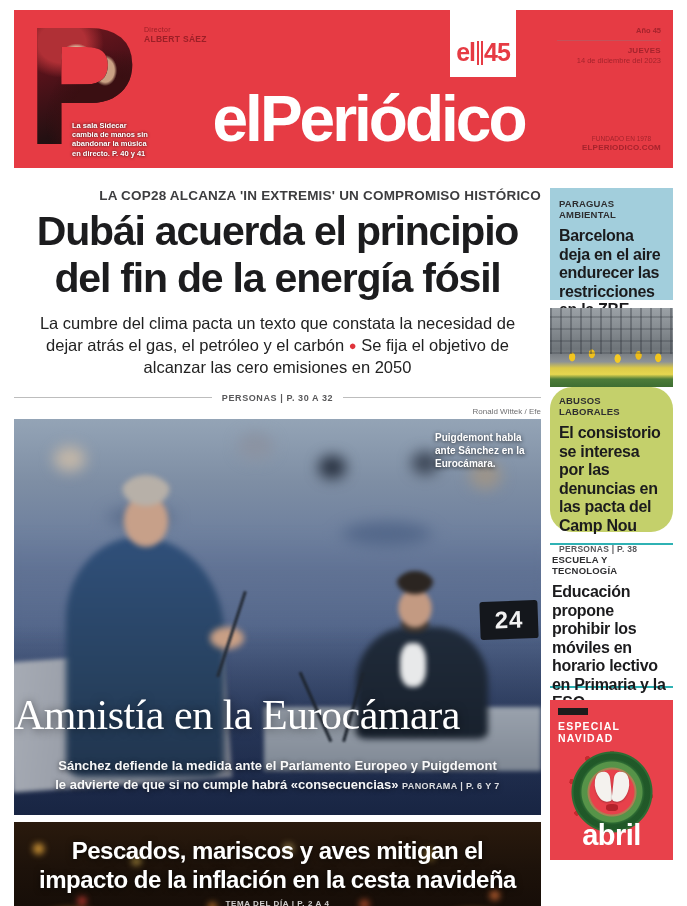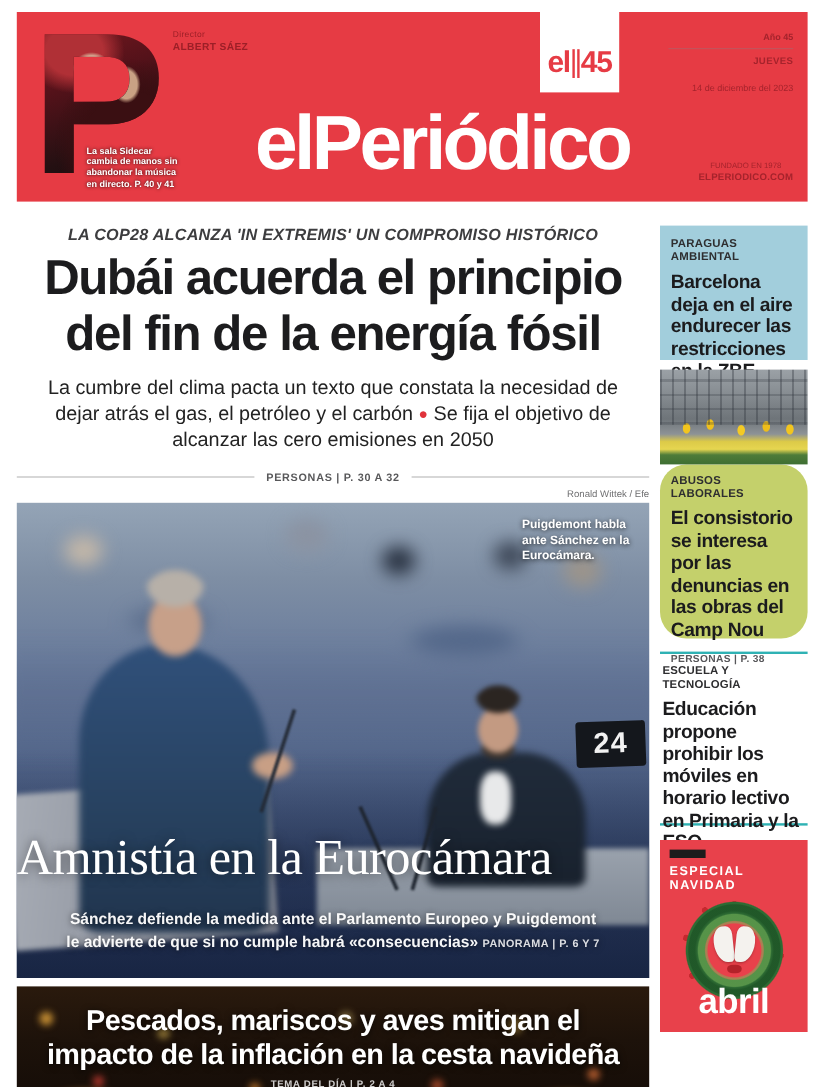--- a/index.html
+++ b/index.html
@@ -41,34 +41,34 @@
   .badge {
     position:absolute; left:436px; top:0; width:66px; height:67px; background:#fff;
     display:flex; align-items:flex-end; justify-content:center; padding-bottom:10px;
   }
   .badge-inner { color:#e63b44; font-weight:700; font-size:25px; letter-spacing:-1px; display:flex; align-items:center; }
   .badge-sep { display:inline-block; width:6px; height:24px; border-left:2.5px solid #e63b44; border-right:2.5px solid #e63b44; margin:0 1.5px; }
   .mast-meta { position:absolute; right:12px; top:16px; width:116px; text-align:right; color:#a5232c; }
   .meta-edition { font-size:7.5px; font-weight:600; }
   .meta-rule { border:0; border-top:1px solid #c4525a; margin:5px 0 5px 12px; }
   .meta-day { font-size:8px; font-weight:700; letter-spacing:.3px; }
-  .meta-date { font-size:7.5px; margin-top:14px; }
+  .meta-date { font-size:7.5px; margin-top:1px; }
   .mast-site { position:absolute; right:12px; bottom:16px; text-align:center; color:#a5232c; }
   .site-label { font-size:6.5px; }
   .site-name { font-size:8px; font-weight:700; letter-spacing:.2px; margin-top:1px; }
 
   
   .cols { display:flex; gap:9px; }
   .col-main { width:527px; }
   .col-side { width:123px; }
 
   
   .kicker {
-    margin-top:20px; text-align:center;
-    font-size:13.5px; font-weight:700; color:#3d3d3f; letter-spacing:.2px;font-style:italic;
+    margin-top:20px; text-align:right;
+    font-size:13.5px; font-weight:700; color:#3d3d3f; letter-spacing:.2px;
   }
   .headline {
     margin-top:5px; text-align:center; color:#1c1c1e;
     font-size:41px; font-weight:800; line-height:1.14; letter-spacing:-1.2px;
   }
   .standfirst {
     margin:12px auto 0; width:512px; text-align:center;
     font-size:16.5px; line-height:1.32; color:#222;
   }
   .red-bullet { color:#e0333b; font-size:13px; vertical-align:1px; }
@@ -318,21 +318,21 @@
 
       <section class="side-card card-blue">
         <div class="side-kicker">PARAGUAS AMBIENTAL</div>
         <div class="side-headline">Barcelona deja en el aire endurecer las restricciones en la ZBE</div>
         <div class="side-ref">PERSONAS | P. 37</div>
       </section>
 
       <div class="card-photo"></div>
       <section class="side-card card-lime">
         <div class="side-kicker">ABUSOS LABORALES</div>
-        <div class="side-headline">El consistorio se interesa por las denuncias en las obras del Camp Nou</div>
+        <div class="side-headline">El consistorio se interesa por las denuncias en las pacta del Camp Nou</div>
         <div class="side-ref">PERSONAS | P. 38</div>
       </section>
 
       <section class="side-card card-tech">
         <div class="side-kicker">ESCUELA Y TECNOLOGÍA</div>
         <div class="side-headline">Educación propone prohibir los móviles en horario lectivo en Primaria y la ESO</div>
         <div class="side-ref">PERSONAS | P. 34</div>
       </section>
 
       <section class="card-ad">

